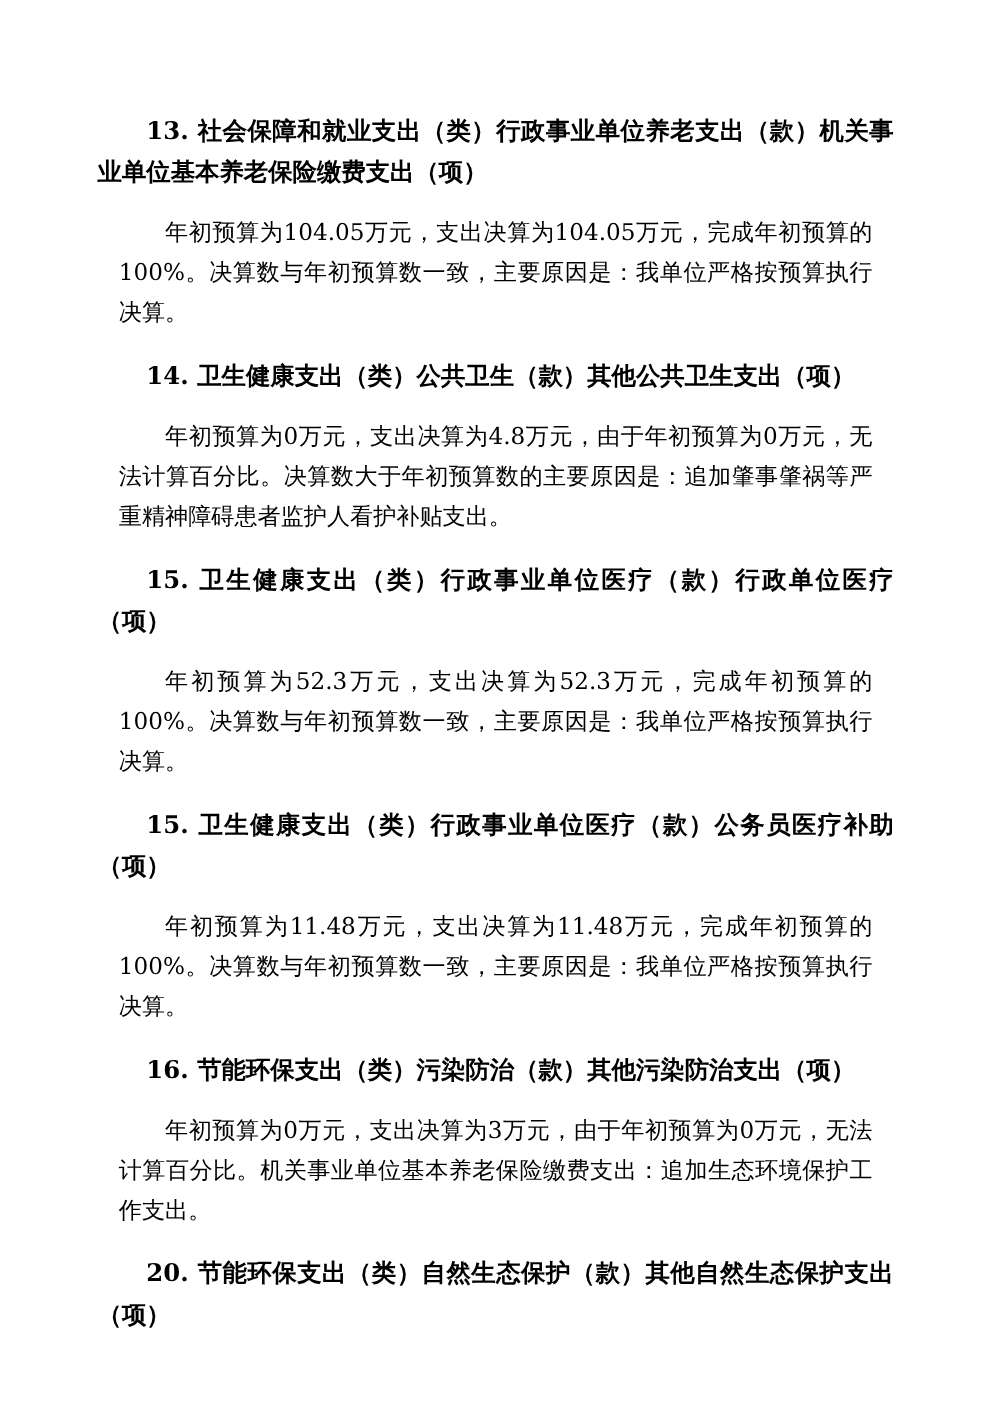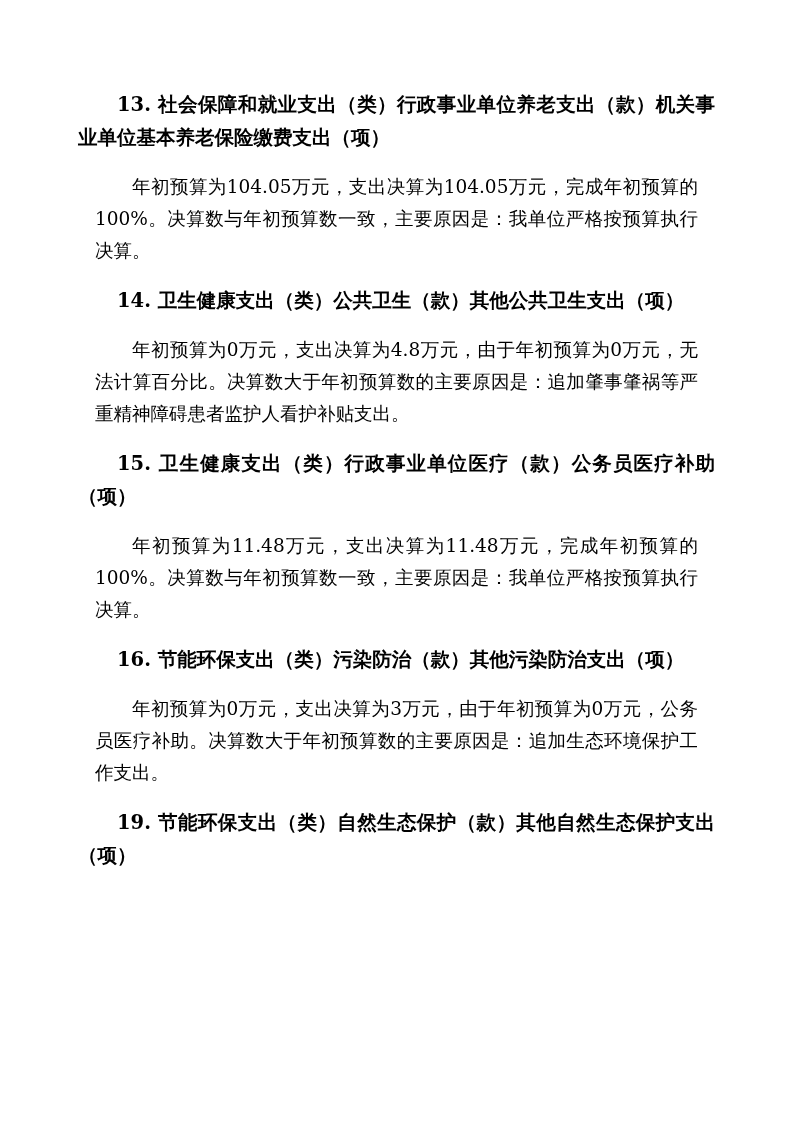--- a/index.html
+++ b/index.html
@@ -58,30 +58,34 @@
     <div class="section">
       <p class="heading">13. 社会保障和就业支出（类）行政事业单位养老支出（款）机关事业单位基本养老保险缴费支出（项）</p>
       <p class="para">年初预算为104.05万元，支出决算为104.05万元，完成年初预算的100%。决算数与年初预算数一致，主要原因是：我单位严格按预算执行决算。</p>
     </div>
 
     <div class="section">
       <p class="heading">14. 卫生健康支出（类）公共卫生（款）其他公共卫生支出（项）</p>
       <p class="para">年初预算为0万元，支出决算为4.8万元，由于年初预算为0万元，无法计算百分比。决算数大于年初预算数的主要原因是：追加肇事肇祸等严重精神障碍患者监护人看护补贴支出。</p>
     </div>
 
+    <div class="section">
+      <p class="heading">15. 卫生健康支出（类）行政事业单位医疗（款）行政单位医疗（项）</p>
+      <p class="para">年初预算为52.3万元，支出决算为52.3万元，完成年初预算的100%。决算数与年初预算数一致，主要原因是：我单位严格按预算执行决算。</p>
+    </div>
 
     <div class="section">
       <p class="heading">15. 卫生健康支出（类）行政事业单位医疗（款）公务员医疗补助（项）</p>
       <p class="para">年初预算为11.48万元，支出决算为11.48万元，完成年初预算的100%。决算数与年初预算数一致，主要原因是：我单位严格按预算执行决算。</p>
     </div>
 
     <div class="section">
       <p class="heading">16. 节能环保支出（类）污染防治（款）其他污染防治支出（项）</p>
-      <p class="para">年初预算为0万元，支出决算为3万元，由于年初预算为0万元，公务员医疗补助。决算数大于年初预算数的主要原因是：追加生态环境保护工作支出。</p>
+      <p class="para">年初预算为0万元，支出决算为3万元，由于年初预算为0万元，无法计算百分比。机关事业单位基本养老保险缴费支出：追加生态环境保护工作支出。</p>
     </div>
 
     <div class="section">
-      <p class="heading">19. 节能环保支出（类）自然生态保护（款）其他自然生态保护支出（项）</p>
+      <p class="heading">20. 节能环保支出（类）自然生态保护（款）其他自然生态保护支出（项）</p>
     </div>
 
 
   </div>
 </div>
 
 </body></html>

